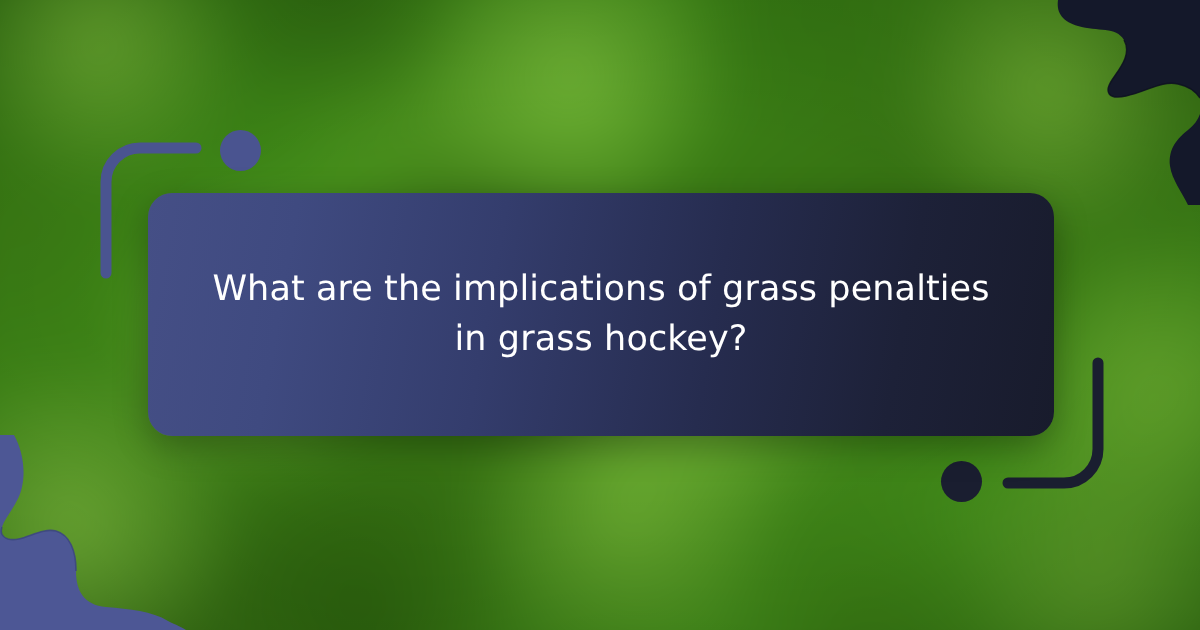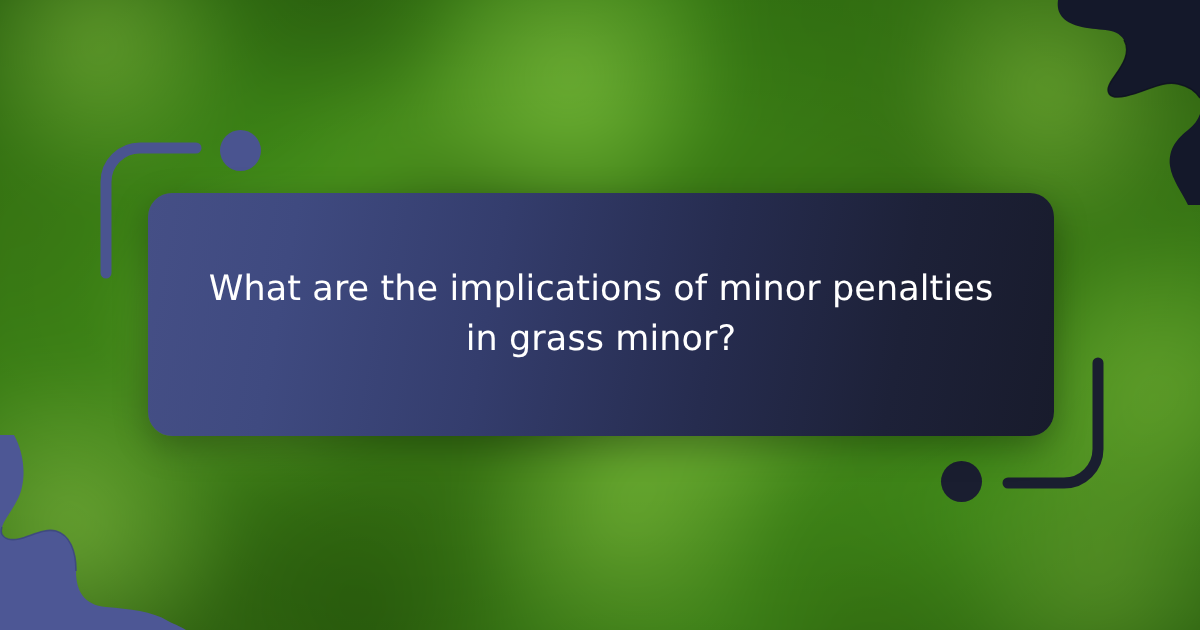--- a/index.html
+++ b/index.html
@@ -157,16 +157,16 @@
     <svg width="110" height="135" viewBox="0 0 110 135" xmlns="http://www.w3.org/2000/svg" aria-hidden="true">
       <path d="M96,6 L96,92 A34,34 0 0 1 62,126 L6,126" fill="none" stroke="#1a1e30" stroke-width="11" stroke-linecap="round" stroke-linejoin="round"></path>
     </svg>
   </div>
 
   <div class="deco deco-dot-br">
     <span class="dot" style="width:41px;height:41px;background:#1a1e30;"></span>
   </div>
 
   <div class="card">
-    <p class="card-question">What are the implications of minor penalties in grass minor?</p>
+    <p class="card-question">What are the implications of grass penalties in grass hockey?</p>
   </div>
 
 </div>
 
 </body></html>

